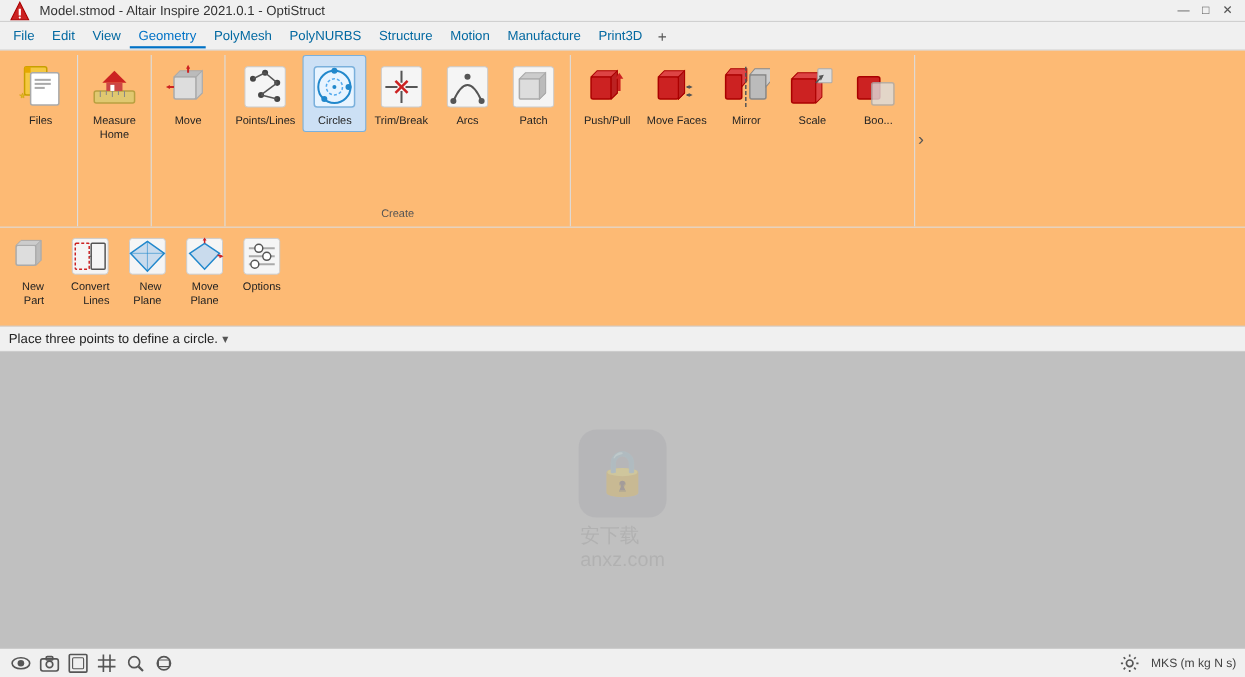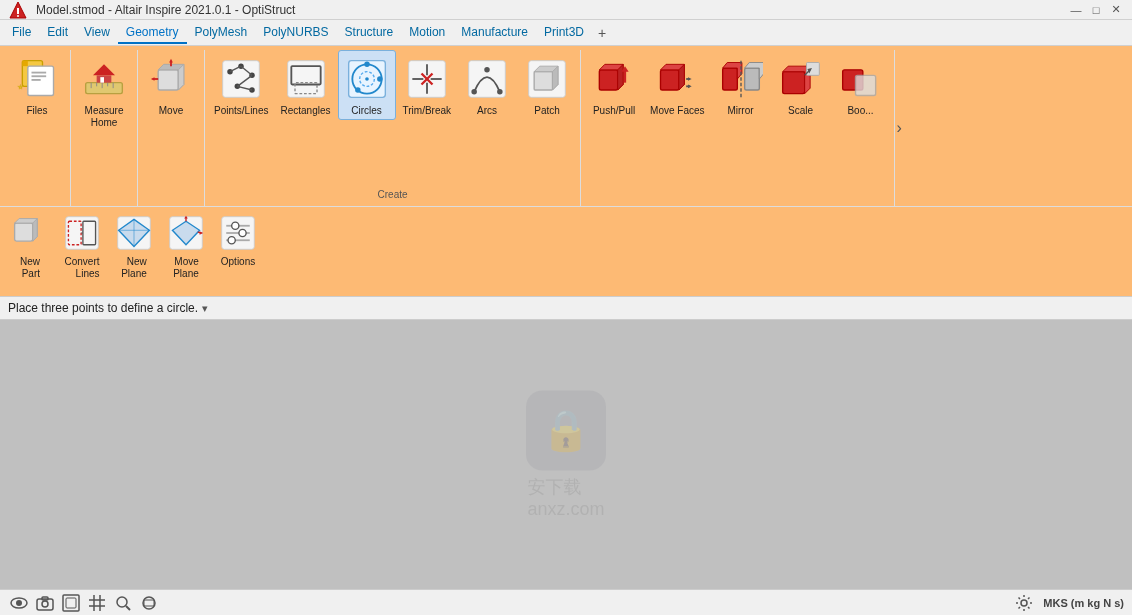--- a/index.html
+++ b/index.html
@@ -211,21 +211,20 @@
     .status-bar {
       background: #f0f0f0;
       border-top: 1px solid #ccc;
       height: 26px;
       display: flex;
       align-items: center;
       padding: 0 8px;
       justify-content: space-between;
       flex-shrink: 0;
       margin-top: auto;
-      font-weight: bold;
     }
     .status-icons {
       display: flex;
       gap: 4px;
       align-items: center;
     }
     .status-icon {
       width: 22px;
       height: 22px;
       display: flex;
@@ -422,30 +421,20 @@
               <circle cx="36" cy="36" r="3" fill="#444"></circle>
               <line x1="12" y1="16" x2="24" y2="10" stroke="#555" stroke-width="1.5"></line>
               <line x1="24" y1="10" x2="36" y2="20" stroke="#555" stroke-width="1.5"></line>
               <line x1="36" y1="20" x2="20" y2="32" stroke="#555" stroke-width="1.5"></line>
               <line x1="20" y1="32" x2="36" y2="36" stroke="#555" stroke-width="1.5"></line>
             </svg>
           </div>
           <div class="ribbon-btn-label">Points/Lines</div>
         </div>
 
-        <div class="ribbon-btn">
-          <div class="ribbon-btn-icon">
-            <svg class="icon-svg" viewBox="0 0 48 48">
-              <rect x="4" y="4" width="40" height="40" rx="3" fill="#f5f5f5" stroke="#ccc" stroke-width="1"></rect>
-              <rect x="8" y="10" width="32" height="20" rx="1" fill="none" stroke="#555" stroke-width="2"></rect>
-              <rect x="12" y="28" width="24" height="12" rx="1" fill="none" stroke="#888" stroke-width="1.5" stroke-dasharray="3,2"></rect>
-            </svg>
-          </div>
-          <div class="ribbon-btn-label">Rectangles</div>
-        </div>
 
         <div class="ribbon-btn active">
           <div class="ribbon-btn-icon">
             <svg class="icon-svg" viewBox="0 0 48 48">
               <rect x="4" y="4" width="40" height="40" rx="3" fill="#e8f4ff" stroke="#7ab0dc" stroke-width="1.5"></rect>
 
               <circle cx="24" cy="24" r="16" fill="none" stroke="#2288cc" stroke-width="2"></circle>
 
               <circle cx="24" cy="24" r="8" fill="none" stroke="#55aaee" stroke-width="1.5" stroke-dasharray="3,2"></circle>
 

